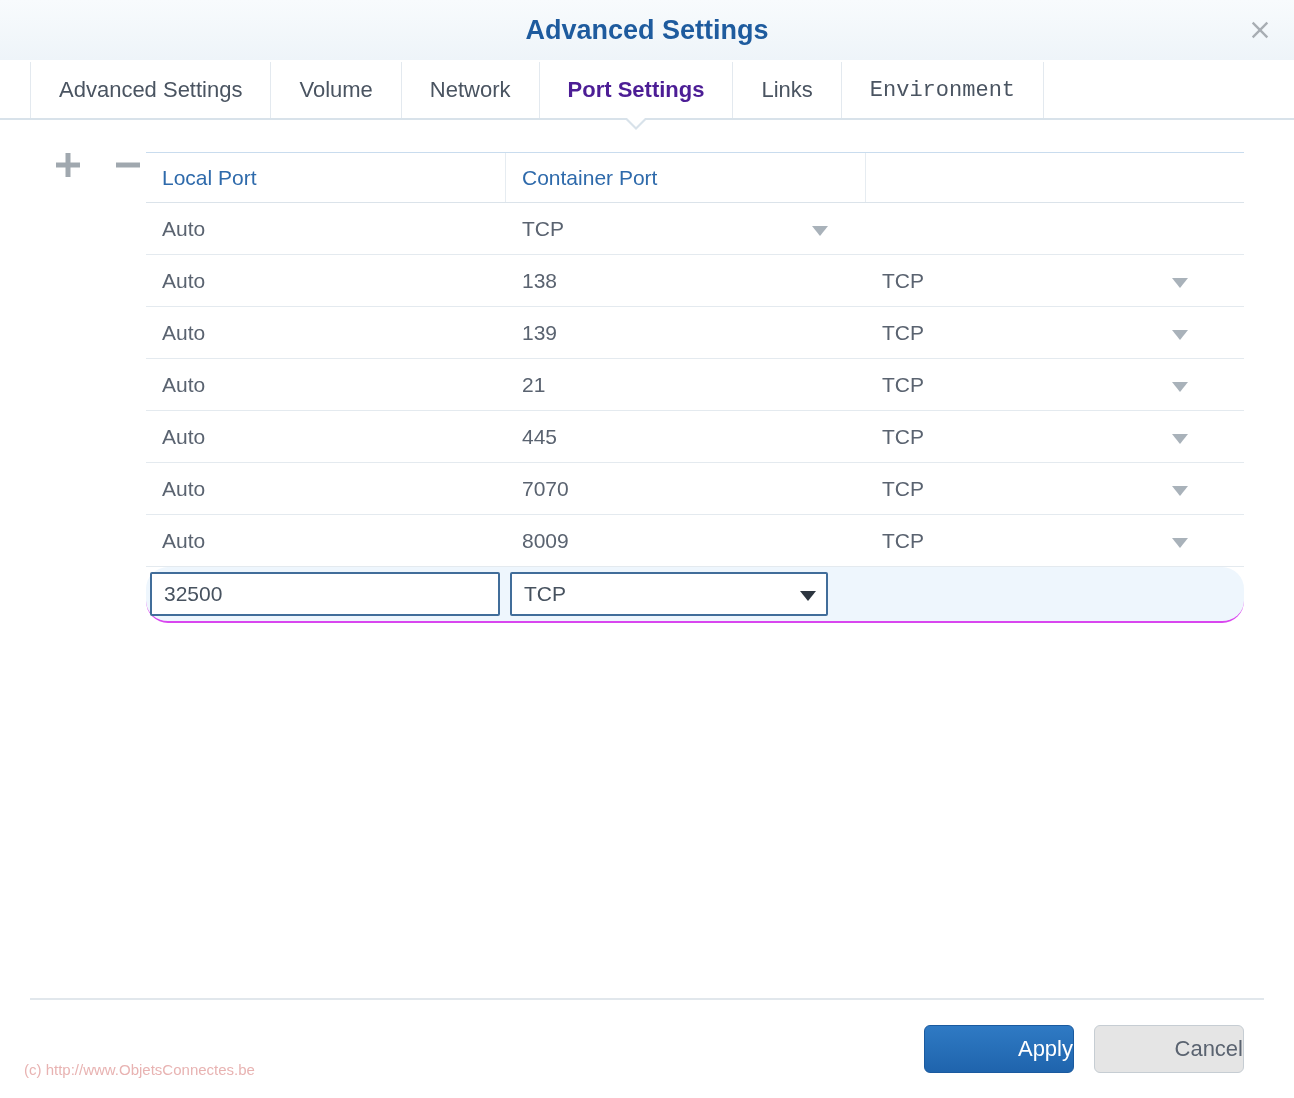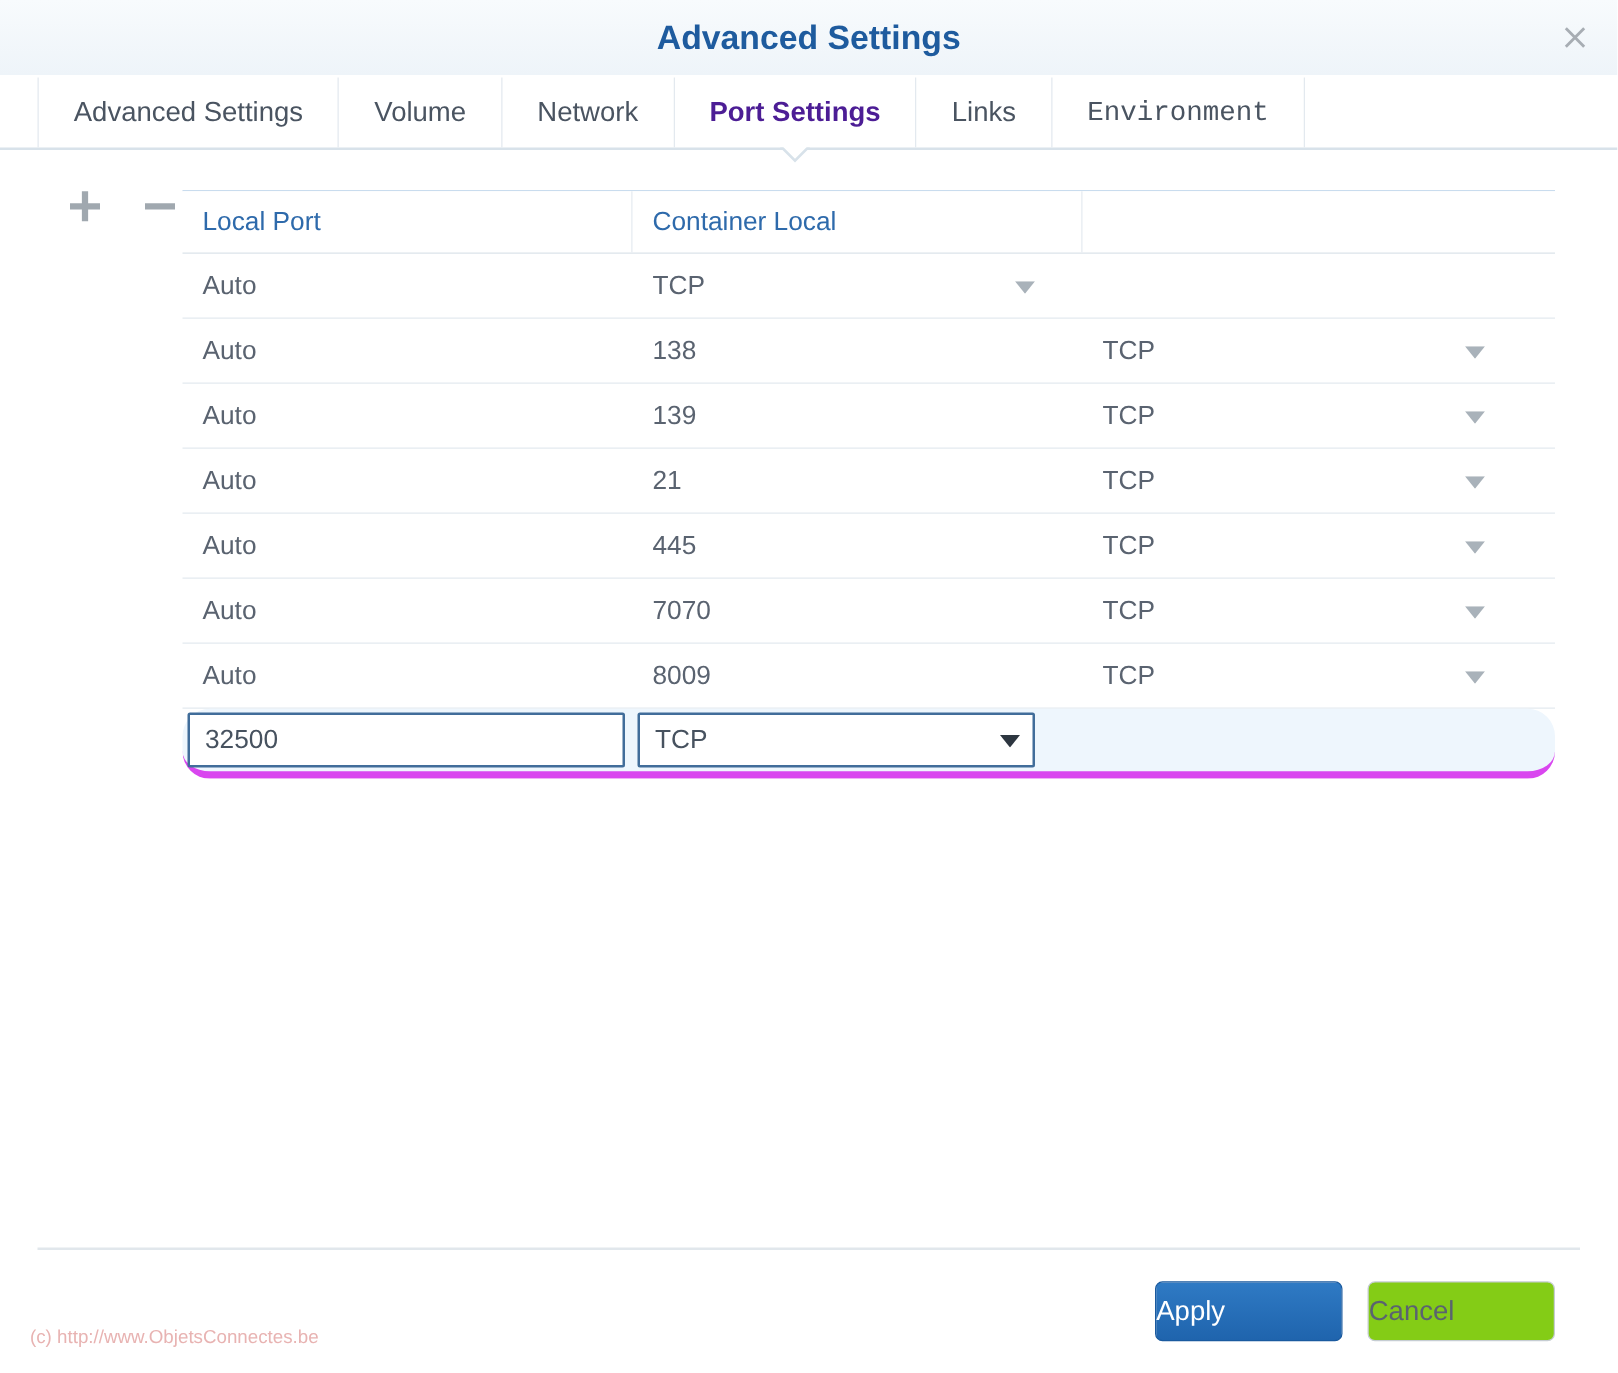--- a/index.html
+++ b/index.html
@@ -151,21 +151,21 @@
     }
     .chev {
       position: absolute;
       right: 8px;
       top: 50%;
       transform: translateY(-50%);
     }
     .chev svg { fill: #a9b2ba; }
     .trow.selected {
       background: #eef6fd;
-      border-bottom: 6px solid #d946ef;
+      border-bottom: 2px solid #d946ef;
       padding: 4px 0;
       height: 56px;
       gap: 10px;
       border-radius: 22px;
     }
     .trow.selected .td { padding: 0; }
     .cell-input {
       height: 44px;
       border: 2px solid #416d9a;
       background: #fff;
@@ -208,31 +208,31 @@
       padding-right: 20px;
       position: relative;
     }
     .btn {
       height: 48px;
       min-width: 150px;
       border-radius: 6px;
       font-size: 22px;
       display: flex;
       align-items: center;
-      justify-content: flex-start;
+      justify-content: flex-end;
       cursor: pointer;
       border: 1px solid #c6cdd3;
     }
     .btn-primary {
       background: linear-gradient(#2f7ac4, #1f64ad);
       color: #fff;
       border: 1px solid #1a5a9f;
     }
     .btn-secondary {
-      background: #84cc16;
+      background: #e5e5e5;
       color: #5a6370;
     }
     .watermark {
       position: absolute;
       left: -6px;
       bottom: 20px;
       font-size: 15px;
       color: #e8b3b2;
     }
   </style>
@@ -282,21 +282,21 @@
       <div class="tool-btn">
         <svg width="30" height="30" viewBox="0 0 30 30" stroke-width="5">
             <line x1="3" y1="15" x2="27" y2="15"></line>
           </svg>
       </div>
     </div>
 
     <div class="table">
       <div class="thead">
         <div class="th col-local">Local Port</div>
-        <div class="th col-cont">Container Local</div>
+        <div class="th col-cont">Container Port</div>
       </div>
       <div id="tbody">
           <div class="trow">
             <div class="td col-local">Auto</div>
             <div class="td td-type">
               <span>TCP</span>
               <span class="chev"><svg width="16" height="10" viewBox="0 0 16 10">
                   <polygon points="0,0 16,0 8,10"></polygon>
                 </svg></span>
             </div>

